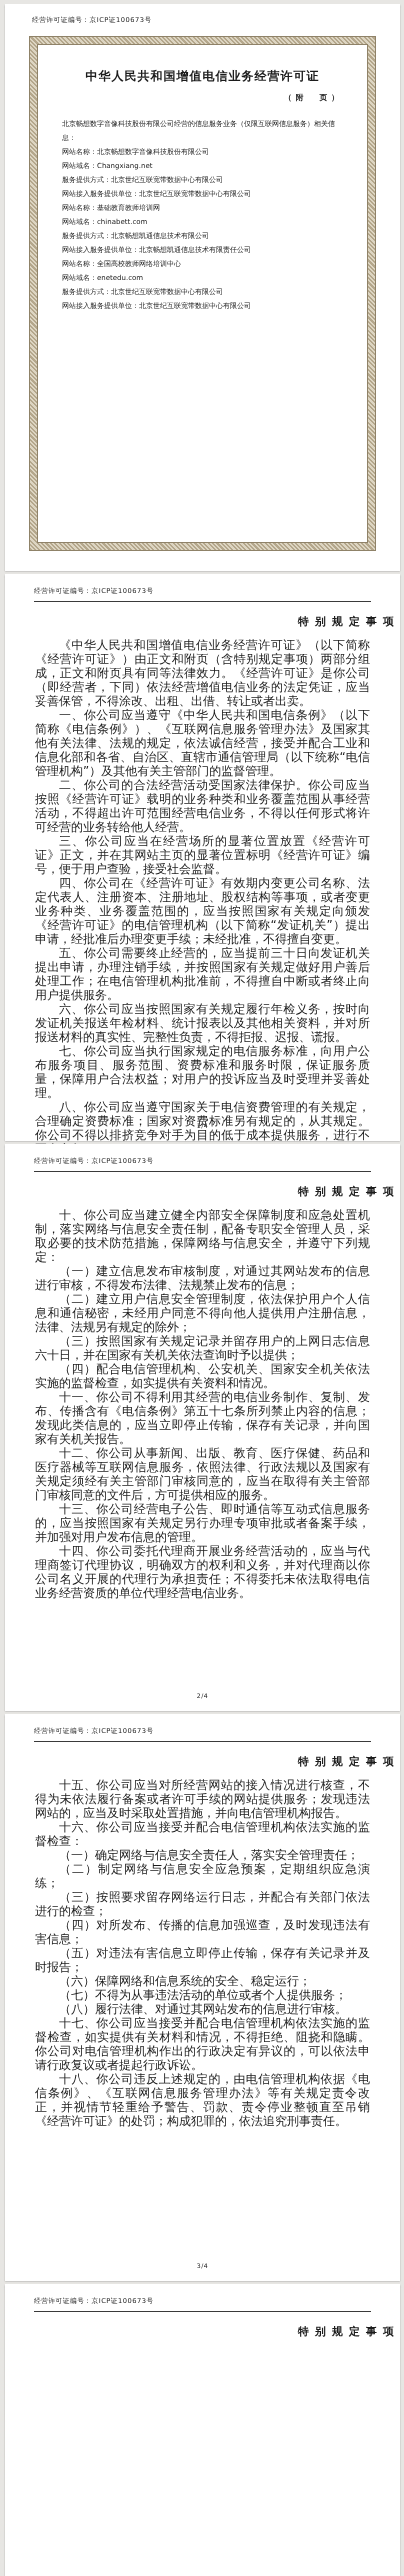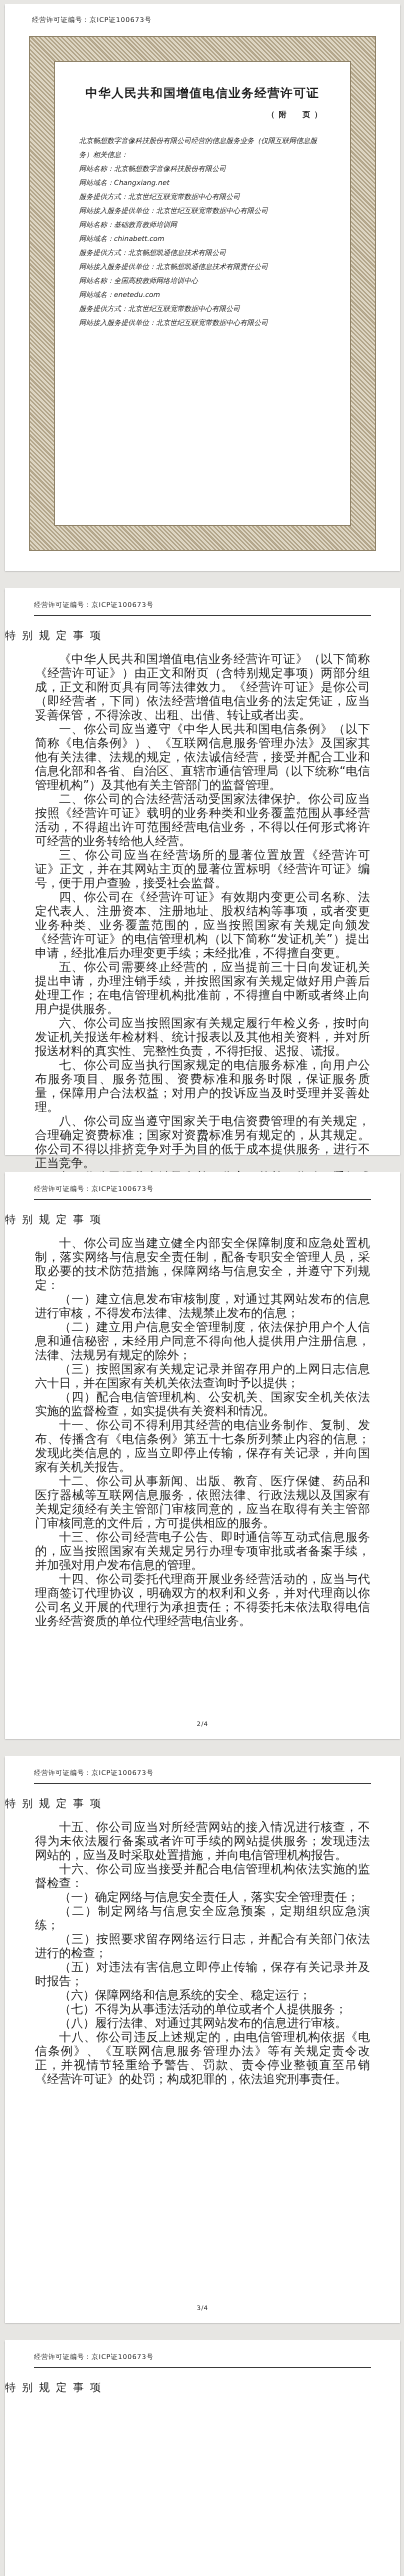--- a/index.html
+++ b/index.html
@@ -6,46 +6,46 @@
   body{
     width:405px;
     background:#e7e6e3;
     font-family:"DejaVu Sans","Liberation Sans",sans-serif;
     color:#1c1c1c;
   }
   .canvas{padding:4.1px 0 3.1px;}
   .page{
     width:395px;height:567px;
     background:#ffffff;
-    margin:0 auto 17px;
+    margin:0 auto 3px;
     position:relative;
     box-sizing:border-box;
     box-shadow:0 0.5px 1.5px rgba(0,0,0,0.30);
   }
   
   .cert-hdr{position:absolute;top:12.4px;left:27px;font-size:6.7px;letter-spacing:0.5px;white-space:nowrap;}
   .frame{
     position:absolute;top:32px;left:24px;right:24px;bottom:20.6px;
     border:0.5px solid #8f8268;
     background:repeating-linear-gradient(45deg,#b4a78c 0 1.5px,#ddd5c2 1.5px 3.1px);
-    padding:24px;box-sizing:border-box;
+    padding:7px;box-sizing:border-box;
   }
   .frame-inner{
     background:#fff;border:0.5px solid #8f8268;
     height:100%;box-sizing:border-box;
     padding:18.5px 24px;overflow:hidden;
   }
   .cert-title{margin:4.1px 0 0;text-align:center;font-size:12px;font-weight:bold;letter-spacing:1px;}
   .cert-sub{text-align:right;font-size:7.7px;font-weight:bold;letter-spacing:4.1px;margin-top:8.2px;}
   .cert-lines{margin-top:14.4px;font-size:7px;line-height:14px;}
-  .cert-line{margin:0;font-style:italic;}
+  .cert-line{margin:0;}
   
   .prov-hdr{padding:13.4px 29px 0;font-size:6.7px;letter-spacing:0.5px;}
   .rule{margin:4.1px 29px 0;border-bottom:0.8px solid #3a3a3a;}
-  .prov-title{margin:13.4px 0 9.3px;text-align:left;font-size:10.8px;font-weight:normal;letter-spacing:6.2px;}
+  .prov-title{margin:13.4px 0 9.3px;text-align:right;font-size:10.8px;font-weight:bold;letter-spacing:6.2px;}
   .prov-body{margin:0 30px;font-size:12px;line-height:14px;text-align:justify;}
   .prov-p{margin:0;text-indent:2em;}
   .pageno{position:absolute;bottom:12.4px;left:0;width:100%;text-align:center;font-size:6.2px;letter-spacing:0.5px;}
 </style>
 </head>
 <body>
 
 <div class="canvas">
 
   <section class="page">
@@ -121,24 +121,26 @@
       <span>经营许可证编号：</span><span>京ICP证100673号</span>
     </div>
     <div class="rule"></div>
     <h2 class="prov-title">特别规定事项</h2>
     <div class="prov-body">
         <p class="prov-p">十五、你公司应当对所经营网站的接入情况进行核查，不得为未依法履行备案或者许可手续的网站提供服务；发现违法网站的，应当及时采取处置措施，并向电信管理机构报告。</p>
         <p class="prov-p">十六、你公司应当接受并配合电信管理机构依法实施的监督检查：</p>
         <p class="prov-p">（一）确定网络与信息安全责任人，落实安全管理责任；</p>
         <p class="prov-p">（二）制定网络与信息安全应急预案，定期组织应急演练；</p>
         <p class="prov-p">（三）按照要求留存网络运行日志，并配合有关部门依法进行的检查；</p>
+        <p class="prov-p">（四）对所发布、传播的信息加强巡查，及时发现违法有害信息；</p>
         <p class="prov-p">（五）对违法有害信息立即停止传输，保存有关记录并及时报告；</p>
         <p class="prov-p">（六）保障网络和信息系统的安全、稳定运行；</p>
         <p class="prov-p">（七）不得为从事违法活动的单位或者个人提供服务；</p>
         <p class="prov-p">（八）履行法律、对通过其网站发布的信息进行审核。</p>
+        <p class="prov-p">十七、你公司应当接受并配合电信管理机构依法实施的监督检查，如实提供有关材料和情况，不得拒绝、阻挠和隐瞒。你公司对电信管理机构作出的行政决定有异议的，可以依法申请行政复议或者提起行政诉讼。</p>
         <p class="prov-p">十八、你公司违反上述规定的，由电信管理机构依据《电信条例》、《互联网信息服务管理办法》等有关规定责令改正，并视情节轻重给予警告、罚款、责令停业整顿直至吊销《经营许可证》的处罚；构成犯罪的，依法追究刑事责任。</p>
       </div>
     <div class="pageno">3/4</div>
   </section>
 
   <section class="page">
     <div class="prov-hdr">
       <span>经营许可证编号：</span><span>京ICP证100673号</span>
     </div>
     <div class="rule"></div>

